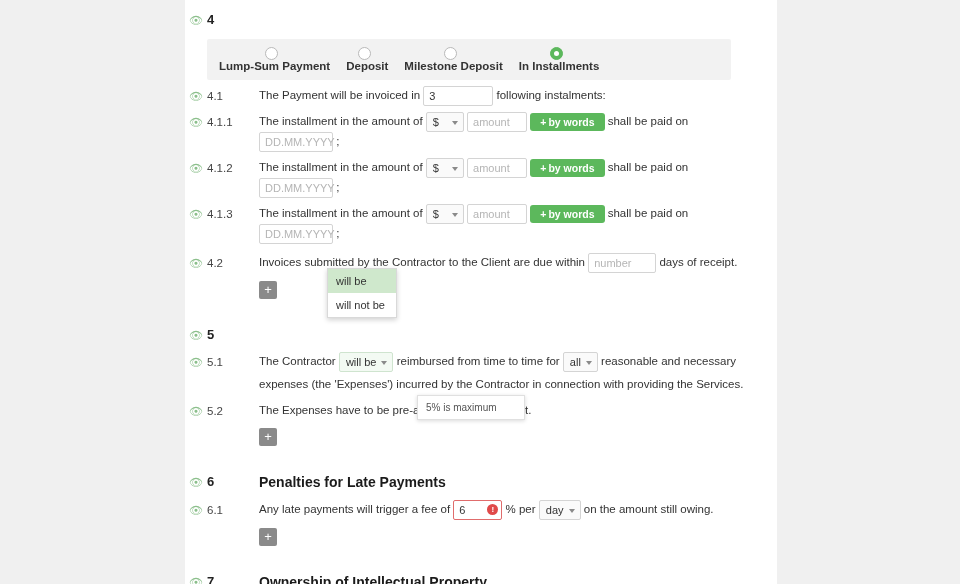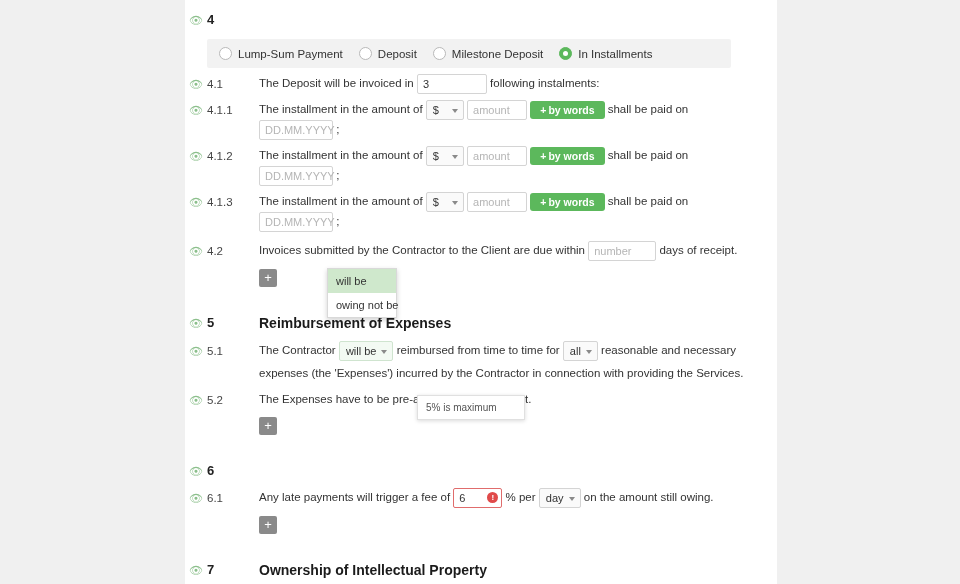--- a/index.html
+++ b/index.html
@@ -98,22 +98,23 @@
     font-weight: bold;
     color: #333;
     margin-right: 14px;
     font-size: 11.5px;
   }
   .radio-wrap {
     display: inline-flex;
     align-items: center;
     margin-right: 16px;
     font-size: 11.5px;
-    font-weight: normal;
-    color: #333;
+    font-weight: bold;
+    color: #333;
+    flex-direction: column;
   }
   .radio {
     width: 11px;
     height: 11px;
     border-radius: 50%;
     border: 1px solid #b9b9b9;
     background: #fff;
     margin-right: 6px;
     position: relative;
     display: inline-block;
@@ -300,21 +301,21 @@
     <span class="radio-wrap">
       <span class="radio checked"></span>
       <span>In Installments</span>
     </span>
   </div>
 
   <div class="row" style="margin-top:6px;">
     <div class="eye">👁</div>
     <div class="num">4.1</div>
     <div class="content clause-text">
-      <span>The Deposit will be invoiced in</span>
+      <span>The Payment will be invoiced in</span>
       <span class="inp w-invoiced">3</span>
       <span>following instalments:</span>
     </div>
   </div>
 
   <div class="row" style="margin-top:6px;">
     <div class="eye">👁</div>
     <div class="num">4.1.1</div>
     <div class="content clause-text">
       <span>The installment in the amount of</span>
@@ -367,21 +368,20 @@
 
   <div class="add-row">
     <span class="add-btn">+</span>
   </div>
 
   <div class="spacer-lg"></div>
 
   <div class="row section-row">
     <div class="eye">👁</div>
     <div class="num section">5</div>
-    <div class="content section-title">Reimbursement of Expenses</div>
   </div>
 
   <div class="row" style="margin-top:8px;">
     <div class="eye">👁</div>
     <div class="num">5.1</div>
     <div class="content clause-text">
       <span>The Contractor</span>
       <span class="sel green">will be</span>
       <span>reimbursed from time to time for</span>
       <span class="sel">all</span>
@@ -398,20 +398,21 @@
 
   <div class="add-row">
     <span class="add-btn">+</span>
   </div>
 
   <div class="spacer-lg"></div>
 
   <div class="row section-row">
     <div class="eye">👁</div>
     <div class="num section">6</div>
+    <div class="content section-title">Penalties for Late Payments</div>
   </div>
 
   <div class="row" style="margin-top:8px;">
     <div class="eye">👁</div>
     <div class="num">6.1</div>
     <div class="content clause-text">
       <span>Any late payments will trigger a fee of</span>
       <span class="err-wrap">
         <span class="inp err">6</span>
         <span class="err-badge">!</span>
@@ -431,16 +432,16 @@
   <div class="row section-row">
     <div class="eye">👁</div>
     <div class="num section">7</div>
     <div class="content section-title">Ownership of Intellectual Property</div>
   </div>
 
 </div>
 
 <div class="dropdown">
   <div class="item sel-item">will be</div>
-  <div class="item">owing not be</div>
+  <div class="item">will not be</div>
 </div>
 
 <div class="tooltip">5% is maximum</div>
 
 </body></html>

